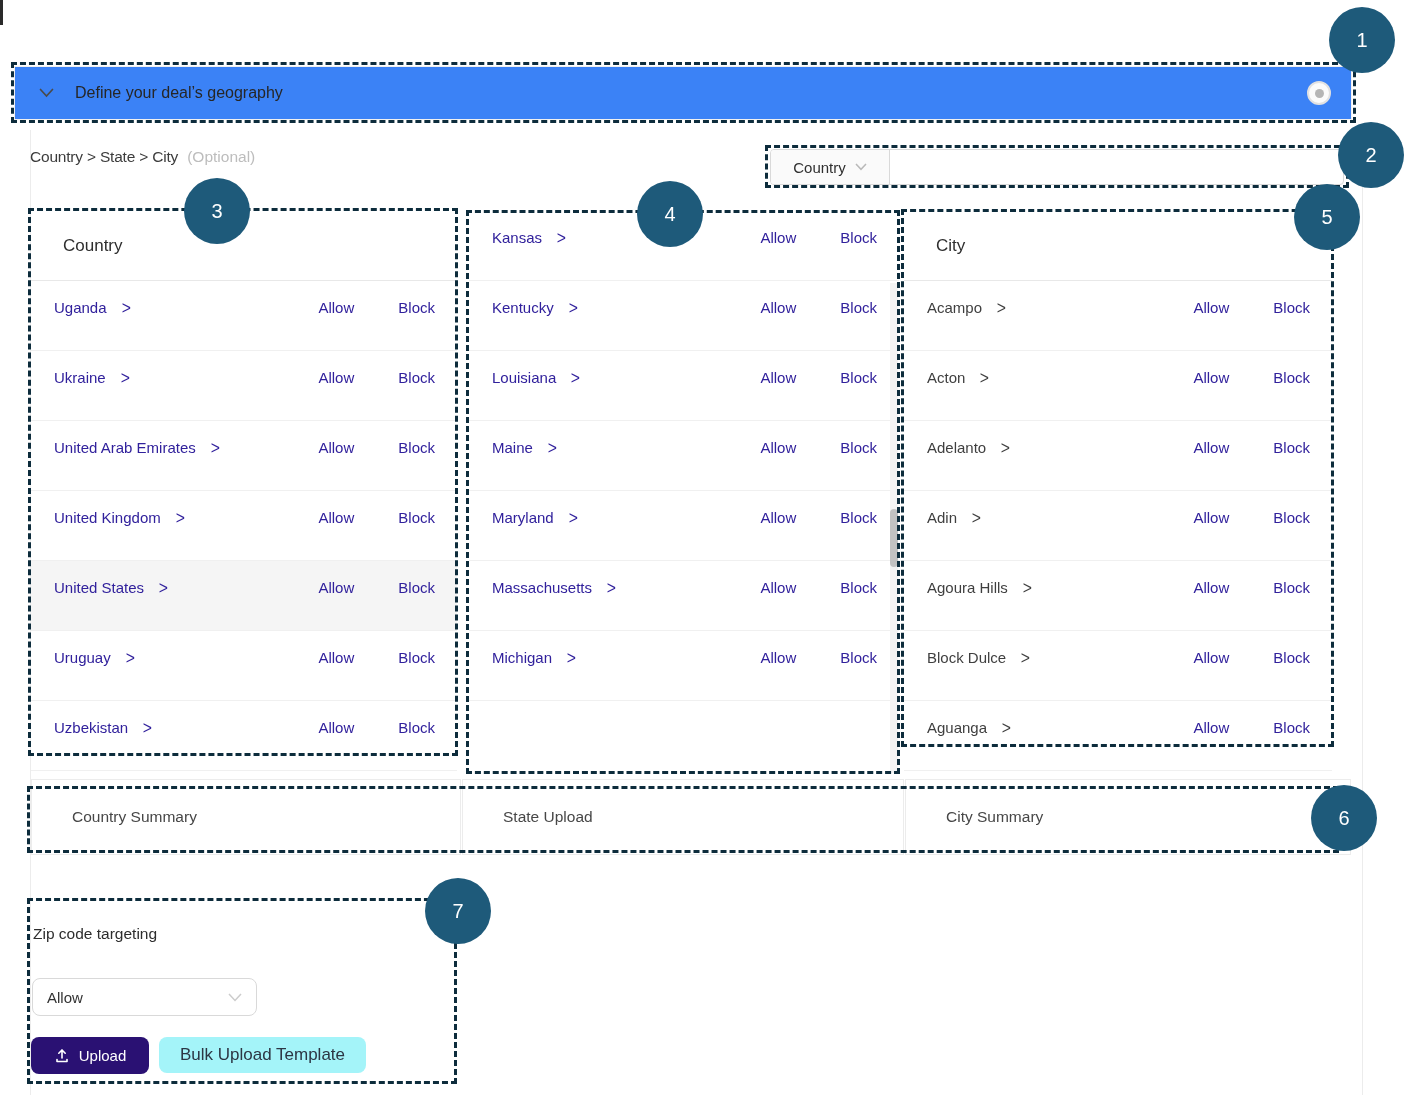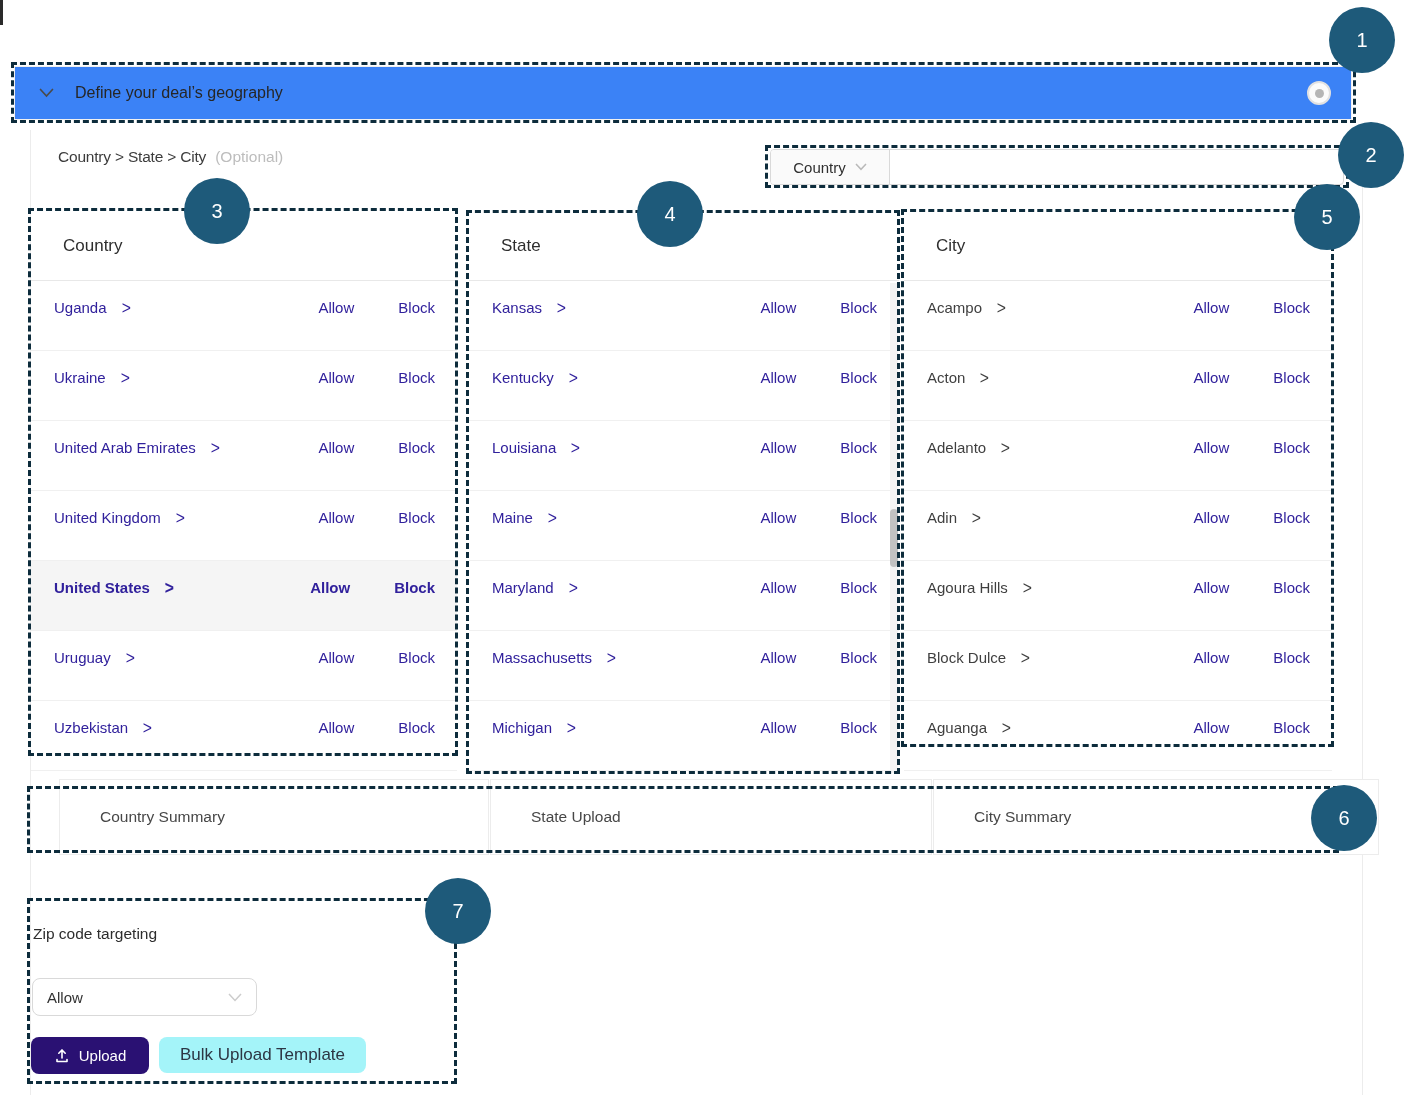--- a/index.html
+++ b/index.html
@@ -16,21 +16,21 @@
              background:#3b82f6;border:1px solid #f0f0f0;box-sizing:border-box;
              display:flex;align-items:center;cursor:pointer;}
   .accordion .chev-ic{margin-left:24px;display:flex;align-items:center;}
   .accordion .acc-title{margin-left:21px;font-size:16px;color:#262626;}
   .radio-ind{position:absolute;right:20px;top:50%;transform:translateY(-50%);
              width:20px;height:20px;border-radius:50%;border:2px solid #e1e1e1;
              background:#fbfbfb;display:flex;align-items:center;justify-content:center;}
   .radio-ind .dot{width:9px;height:9px;border-radius:50%;background:#b5b5b5;}
 
   
-  .crumbs{position:absolute;left:30px;top:148px;font-size:15.5px;color:#3c3c3c;letter-spacing:-0.2px;padding-left:28px;}
+  .crumbs{position:absolute;left:30px;top:148px;font-size:15.5px;color:#3c3c3c;letter-spacing:-0.2px;}
   .crumbs .opt{color:#bdbdbd;margin-left:5px;letter-spacing:0;}
 
   
   .search-wrap{position:absolute;left:770px;top:149px;width:574px;height:36px;
                border:1px solid #d9d9d9;border-radius:4px;background:#fff;
                display:flex;box-sizing:border-box;overflow:hidden;}
   .search-filter{width:118px;background:#fafafa;border-right:1px solid #d9d9d9;
                  display:flex;align-items:center;justify-content:center;gap:9px;
                  color:#2f2f2f;font-size:15px;cursor:pointer;flex:0 0 auto;}
   .search-input{flex:1;border:none;outline:none;padding:0 14px;font-size:15px;color:#333;
@@ -39,35 +39,35 @@
 
   
   .card{position:absolute;top:211px;height:562px;background:#fff;box-sizing:border-box;}
   .card-country{left:31px;width:426px;}
   .card-state{left:469px;width:430px;}
   .card-city{left:904px;width:428px;}
   .card-head{height:70px;display:flex;align-items:center;padding-left:32px;
              font-size:17px;color:#2e2e2e;border-bottom:1px solid #e8e8e8;box-sizing:border-box;}
   .row{height:70px;display:flex;align-items:center;padding:0 20px 16px 23px;
        border-bottom:1px solid #f0f0f0;box-sizing:border-box;cursor:pointer;}
-  .row.selected{background:#f5f5f5;font-weight:bold;}
+  .row.selected{background:#f5f5f5;}
   .item-name{font-size:15px;color:#31219c;}
   .chev-r{font-size:15px;color:#31219c;margin-left:15px;transform:scale(1.05,1.2);}
   .card-city .item-name,.card-city .chev-r{color:#3f3f3f;}
   .spacer{flex:1;}
   .lnk{font-size:15px;color:#31219c;cursor:pointer;}
   .lnk-allow{margin-right:44px;}
   .lnk-block{margin-right:2px;}
   .sb-track{position:absolute;right:1px;top:72px;bottom:0;width:8px;background:#f3f3f3;}
   .sb-thumb{position:absolute;top:226px;left:0;width:8px;height:58px;background:#c2c2c2;border-radius:4px;}
 
   
   .summary{position:absolute;top:779px;height:76px;background:#fff;border:1px solid #ececec;
            box-sizing:border-box;display:flex;align-items:center;padding-left:40px;
-           font-size:15.5px;color:#474747;cursor:pointer;margin-left:28px;}
+           font-size:15.5px;color:#474747;cursor:pointer;}
   .sum-1{left:31px;width:430px;}
   .sum-2{left:462px;width:442px;}
   .sum-3{left:905px;width:446px;}
 
   
   .zip-title{position:absolute;left:33px;top:925px;font-size:15.5px;color:#2d2d2d;}
   .zip-select{position:absolute;left:32px;top:978px;width:225px;height:38px;
               border:1px solid #d9d9d9;border-radius:8px;background:#fff;box-sizing:border-box;
               display:flex;align-items:center;padding:0 14px;font-size:15px;color:#333;cursor:pointer;}
   .zip-select .spacer{flex:1;}
@@ -178,21 +178,20 @@
   <div class="row">
     <span class="item-name">Uzbekistan</span>
       <span class="chev-r">&gt;</span>
       <span class="spacer"></span>
     <span class="lnk lnk-allow">Allow</span>
     <span class="lnk lnk-block">Block</span>
   </div>
 </div>
 
 <div class="card card-state">
-  <div class="card-head">State</div>
   <div class="row">
     <span class="item-name">Kansas</span>
       <span class="chev-r">&gt;</span>
       <span class="spacer"></span>
     <span class="lnk lnk-allow">Allow</span>
     <span class="lnk lnk-block">Block</span>
   </div>
   <div class="row">
     <span class="item-name">Kentucky</span>
       <span class="chev-r">&gt;</span>

